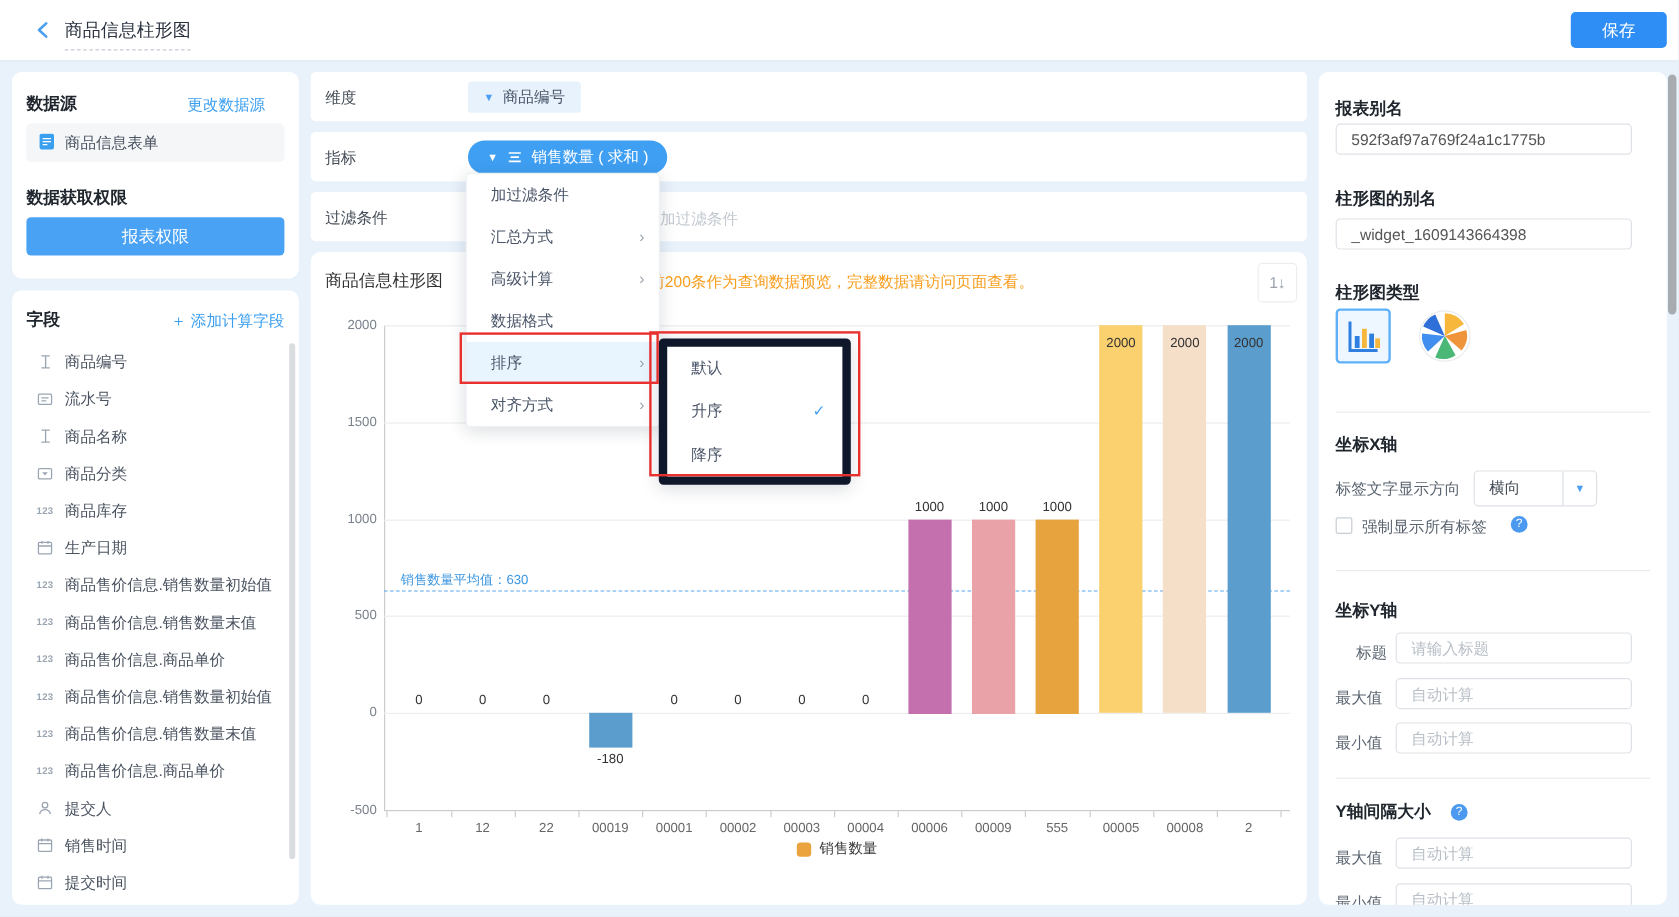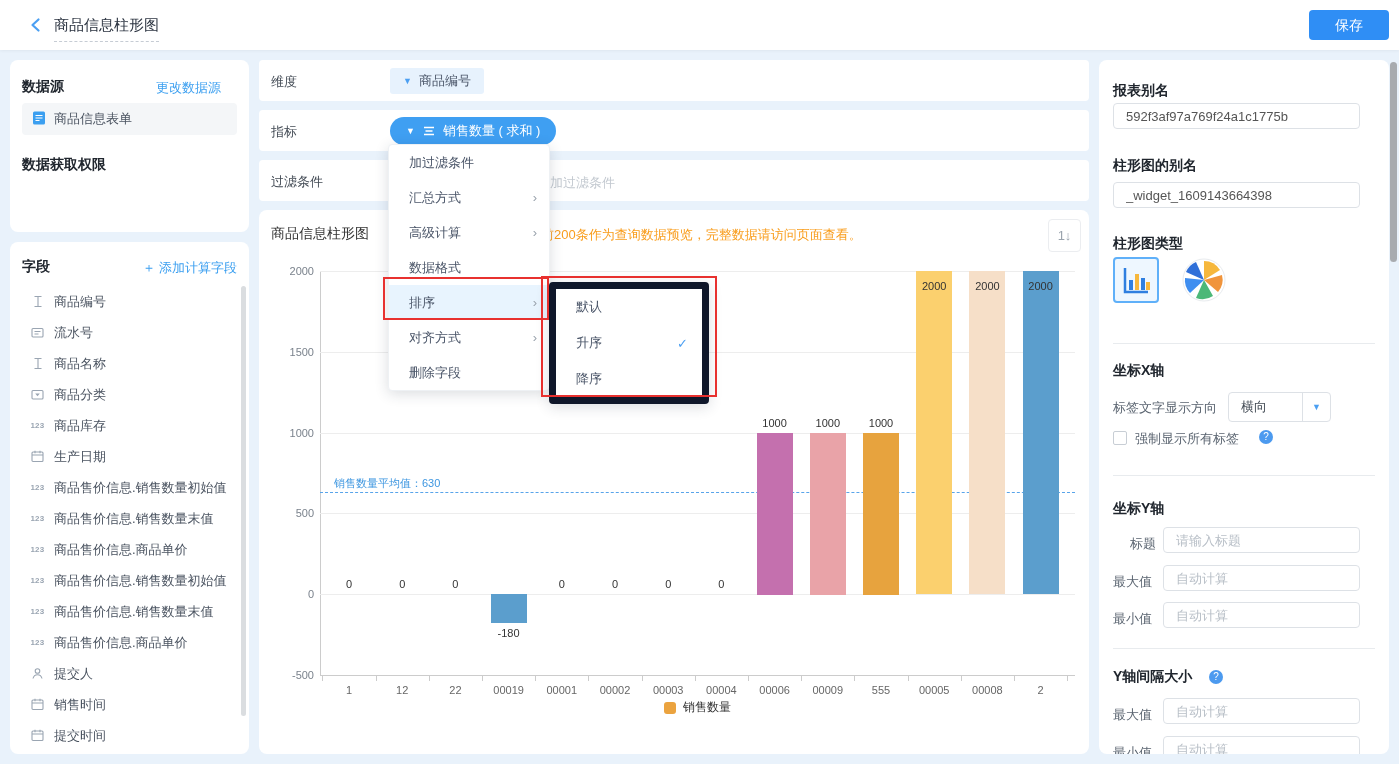--- a/index.html
+++ b/index.html
@@ -112,20 +112,21 @@
     <div id="ds-title" class="sec-title">数据源</div>
     <div id="ds-change" class="blue-link">更改数据源</div>
     <div id="ds-chip">
       <span><svg width="14" height="14" viewBox="0 0 14 14">
             <rect x="1" y="0.5" width="12" height="13" rx="1.5" fill="#3b9ff0"></rect>
             <path d="M3.5 4.5h7M3.5 7h7M3.5 9.5h4" stroke="#fff" stroke-width="1.2"></path>
           </svg></span>
       <span>商品信息表单</span>
     </div>
     <div id="perm-title" class="sec-title">数据获取权限</div>
+    <div id="perm-btn">报表权限</div>
   </div>
 
   <div id="fields-card" class="card">
     <div id="fields-title" class="sec-title">字段</div>
     <div id="add-field" class="blue-link">＋ 添加计算字段</div>
     <div id="field-list">
         <div class="field-item">
           <span class="field-icon">
             <svg width="12" height="13" viewBox="0 0 12 13">
               <path d="M2.5 1.5h7M6 1.5v10M2.5 11.5h7" stroke="#9aa5b2" stroke-width="1.1" fill="none"></path>
@@ -358,23 +359,20 @@
         <span>数据格式</span>
       </div>
       <div class="menu-item hl">
         <span>排序</span>
         <span class="arrow">›</span>
       </div>
       <div class="menu-item">
         <span>对齐方式</span>
         <span class="arrow">›</span>
       </div>
-      <div class="menu-item">
-        <span>删除字段</span>
-      </div>
     </div>
   <div id="submenu">
       <div class="submenu-item">
         <span>默认</span>
       </div>
       <div class="submenu-item">
         <span>升序</span>
         <span class="check">✓</span>
       </div>
       <div class="submenu-item">

